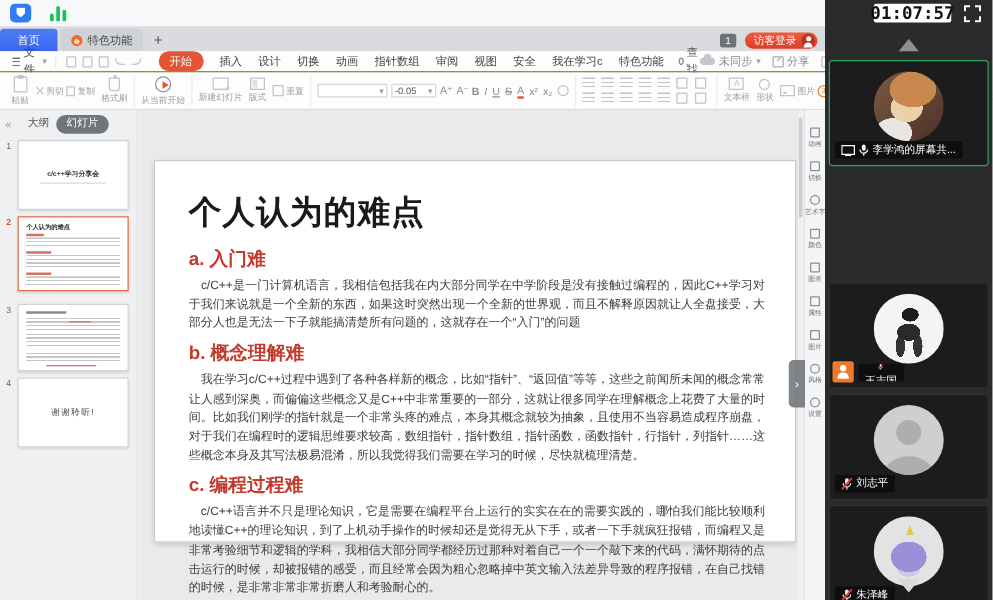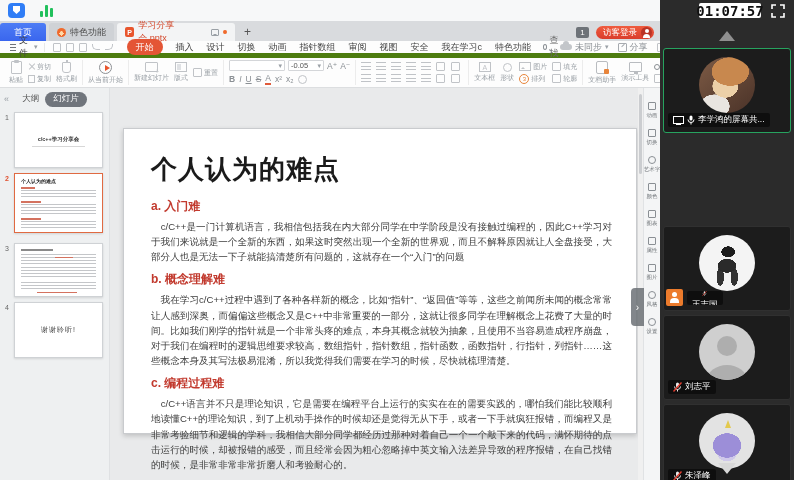--- a/index.html
+++ b/index.html
@@ -31,21 +31,21 @@
   .mod-dot { width:4px; height:4px; border-radius:50%; background:#f06a2c; }
   .tab-new { color:#555; font-size:12px; padding:0 9px; }
   .tab-right { margin-left:auto; display:flex; align-items:center; gap:7px; padding-right:6px; padding-bottom:2px; }
   .gray-badge { min-width:13px; height:11px; background:#6d7278; color:#fff; font-size:8px; border-radius:2px; display:flex; align-items:center; justify-content:center; padding:0 2px; }
   .login-pill { height:13px; background:linear-gradient(#ef5b3e,#da3d2c); color:#fff; font-size:8.5px; border-radius:7px; display:flex; align-items:center; gap:4px; padding:0 2px 0 7px; cursor:pointer; }
   .login-ava { width:11px; height:11px; border-radius:50%; background:#b93325; position:relative; }
   .login-ava::before { content:""; position:absolute; left:3.5px; top:2px; width:4px; height:4px; border-radius:50%; background:#fff; }
   .login-ava::after { content:""; position:absolute; left:2px; top:6.5px; width:7px; height:4px; border-radius:4px 4px 0 0; background:#fff; }
 
   
-  .menubar { position:absolute; left:0; top:41px; width:660px; height:17px; background:#fdfdfd; display:flex; align-items:center; font-size:9px; color:#444; border-bottom:5px solid #4d7c0f; }
+  .menubar { position:absolute; left:0; top:41px; width:660px; height:17px; background:#fdfdfd; display:flex; align-items:center; font-size:9px; color:#444; border-bottom:1px solid #4d7c0f; }
   .file-menu { display:flex; align-items:center; gap:3px; padding:0 6px 0 10px; cursor:pointer; }
   .hamb { width:9px; height:7px; background:repeating-linear-gradient(to bottom,#707479 0 1px,transparent 1px 3px); }
   .caret { font-size:7px; color:#9aa0a6; }
   .qa-icons { display:flex; align-items:center; gap:5px; padding:0 8px; border-left:1px solid #e8e8e8; }
   .gi-doc { width:8px; height:9px; border:1px solid #c0c3c7; border-radius:1px; }
   .gi-undo { width:8px; height:6px; border-left:1.5px solid #c0c3c7; border-bottom:1.5px solid #c0c3c7; border-radius:0 0 0 5px; }
   .gi-redo { width:8px; height:6px; border-right:1.5px solid #c0c3c7; border-bottom:1.5px solid #c0c3c7; border-radius:0 0 5px 0; }
   .menus { display:flex; align-items:center; gap:13px; margin-left:6px; }
   .menu-item { cursor:pointer; white-space:nowrap; }
   .menu-item.active { background:#e45535; color:#fff; border-radius:8px; padding:1.5px 9px; }
@@ -58,21 +58,21 @@
   .mr-item { display:flex; align-items:center; gap:3px; cursor:pointer; white-space:nowrap; }
   .gi-share { width:9px; height:9px; border:1px solid #a7abb0; border-radius:1px; position:relative; }
   .gi-share::after { content:""; position:absolute; right:1px; top:1px; width:4px; height:1px; background:#a7abb0; transform:rotate(-45deg); }
   .mr-dim { color:#c5c8cc; }
 
   
   .toolbar { position:absolute; left:0; top:58px; width:660px; height:30px; background:#fdfdfd; border-bottom:1px solid #dcdee0; display:flex; align-items:stretch; padding:2px 4px; }
   .tgroup { display:flex; align-items:center; gap:5px; padding:0 5px; border-right:1px solid #ececec; }
   .big-btn { display:flex; flex-direction:column; align-items:center; justify-content:center; gap:1px; cursor:pointer; }
   .big-btn .lbl, .mini-row .lbl, .lbl { font-size:7px; color:#9aa0a6; white-space:nowrap; }
-  .stack { display:flex; flex-direction:column; justify-content:center; gap:2px; }
+  .stack { display:flex; flex-direction:row; justify-content:center; gap:2px; }
   .mini-row { display:flex; align-items:center; gap:2px; cursor:pointer; }
   .gi-clip { width:11px; height:13px; border:1px solid #c0c3c7; border-radius:1px; position:relative; }
   .gi-clip::before { content:""; position:absolute; left:2px; top:-2px; width:5px; height:3px; background:#c0c3c7; border-radius:1px; }
   .gi-x { width:7px; height:7px; position:relative; }
   .gi-x::before,.gi-x::after { content:""; position:absolute; left:0; top:3px; width:8px; height:1px; background:#c0c3c7; }
   .gi-x::before { transform:rotate(45deg);} .gi-x::after { transform:rotate(-45deg);}
   .gi-copy { width:7px; height:8px; border:1px solid #c0c3c7; position:relative; }
   .gi-brush { width:9px; height:11px; border:1px solid #c0c3c7; border-radius:1px 1px 3px 3px; position:relative; }
   .gi-brush::before { content:""; position:absolute; left:3px; top:-3px; width:2px; height:3px; background:#c0c3c7; }
   .gi-play { width:13px; height:13px; border:1.2px solid #8d9094; border-radius:50%; position:relative; }
@@ -116,21 +116,21 @@
   .sk-red { height:1.5px; background:#d4725f; }
   .sk-gray { background-image:repeating-linear-gradient(to bottom,#c4c6c9 0 1px,transparent 1px 3px); }
   .t4-center { position:absolute; left:0; right:0; top:40%; text-align:center; font-size:7px; color:#444; letter-spacing:1px; }
 
   .canvas { flex:1; background:#e9eaeb; position:relative; }
   .vscroll { position:absolute; right:0; top:0; bottom:0; width:5px; background:#f0f0f0; }
   .vscroll i { position:absolute; left:1px; top:6px; width:3px; height:80px; background:#cbcdd0; border-radius:2px; }
 
   .slide { position:absolute; left:13px; top:40px; width:514px; height:306px; background:#fff; border:1px solid #c9cbce; box-shadow:0 2px 5px rgba(0,0,0,.18); padding:23px 24px 0 27px; cursor:text; }
   .slide-title { font-size:26px; font-weight:800; color:#1a1a1a; letter-spacing:1px; margin-bottom:11px; }
-  .sec-head { font-size:12px; font-weight:bold; color:#c23a2e; margin:7px 0 4px; }
+  .sec-head { font-size:15px; font-weight:bold; color:#c23a2e; margin:7px 0 4px; }
   .sec-body { font-size:9.6px; color:#3d3d3d; line-height:1.58; text-align:justify; }
 
   .rail { width:17px; background:#f4f5f6; border-left:1px solid #e0e2e4; display:flex; flex-direction:column; align-items:center; padding-top:14px; gap:9px; position:relative; }
   .rail-item { display:flex; flex-direction:column; align-items:center; gap:1px; cursor:pointer; }
   .rail-item .ri { width:8px; height:8px; border:1px solid #8a8f94; border-radius:1px; }
   .rail-item .ri.round { border-radius:50%; }
   .rail-item .rl { font-size:6px; color:#6d7artefact2; color:#6d7276; transform:scale(.9); white-space:nowrap; }
   .rail-handle { position:absolute; left:-13px; top:200px; width:13px; height:38px; background:#6d7277; opacity:.85; border-radius:4px 0 0 4px; color:#fff; font-size:10px; display:flex; align-items:center; justify-content:center; cursor:pointer; }
 
   
@@ -187,26 +187,20 @@
     </div>
 
     <div class="tabbar">
       <div class="tab tab-home">
           <span>首页</span>
         </div>
       <div class="tab tab-docer">
         <span class="docer-dot"></span>
         <span>特色功能</span>
       </div>
-      <div class="tab tab-doc">
-        <span class="p-ico">P</span>
-        <span>学习分享会.pptx</span>
-        <span class="bubble"></span>
-        <span class="mod-dot"></span>
-      </div>
       <div class="tab tab-new">+</div>
       <div class="tab-right">
         <span class="gray-badge">1</span>
         <span class="login-pill">
           <span>访客登录</span>
           <span class="login-ava"></span>
         </span>
       </div>
     </div>
 

